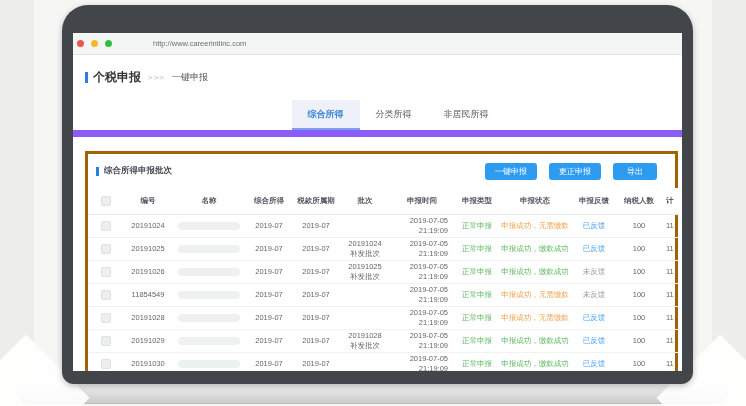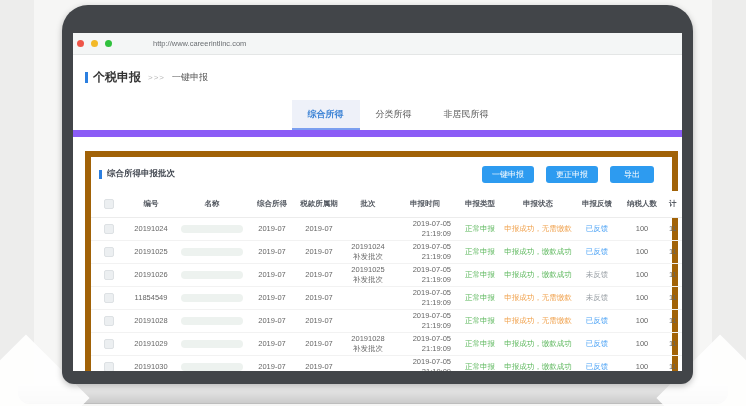--- a/index.html
+++ b/index.html
@@ -55,21 +55,21 @@
   .tabs{ display:flex; justify-content:center; margin-top:14px; border-bottom:7px solid #8b5cf6;padding-left:41px; }
   .tab{ font-size:9px; color:#555; padding:8px 16px 9px; cursor:pointer; }
   .tab.active{
     color:#3e84d6; font-weight:bold; background:#eef1f9;
     border-bottom:2px solid #7b9ff0; padding-bottom:7px;
   }
 
   
   .panel{
     position:absolute; left:12px; top:96px; width:593px; height:233px;
-    border:6px solid #a16207; background:#fff;
+    border:3px solid #a16207; background:#fff;
   }
   .panel-header{ height:34px; display:flex; align-items:center; padding:0 18px 0 8px; }
   .panel-title-wrap{ display:flex; align-items:center; flex:1; }
   .vbar.small{ height:9px; }
   .panel-title{ font-size:8.5px; font-weight:bold; color:#474c55; }
   .btn{
     background:#2d9bf0; color:#fff; font-size:8px; border:none; border-radius:3px;
     height:17px; padding:0 10px; margin-left:12px; min-width:44px; cursor:pointer;
   }
 

